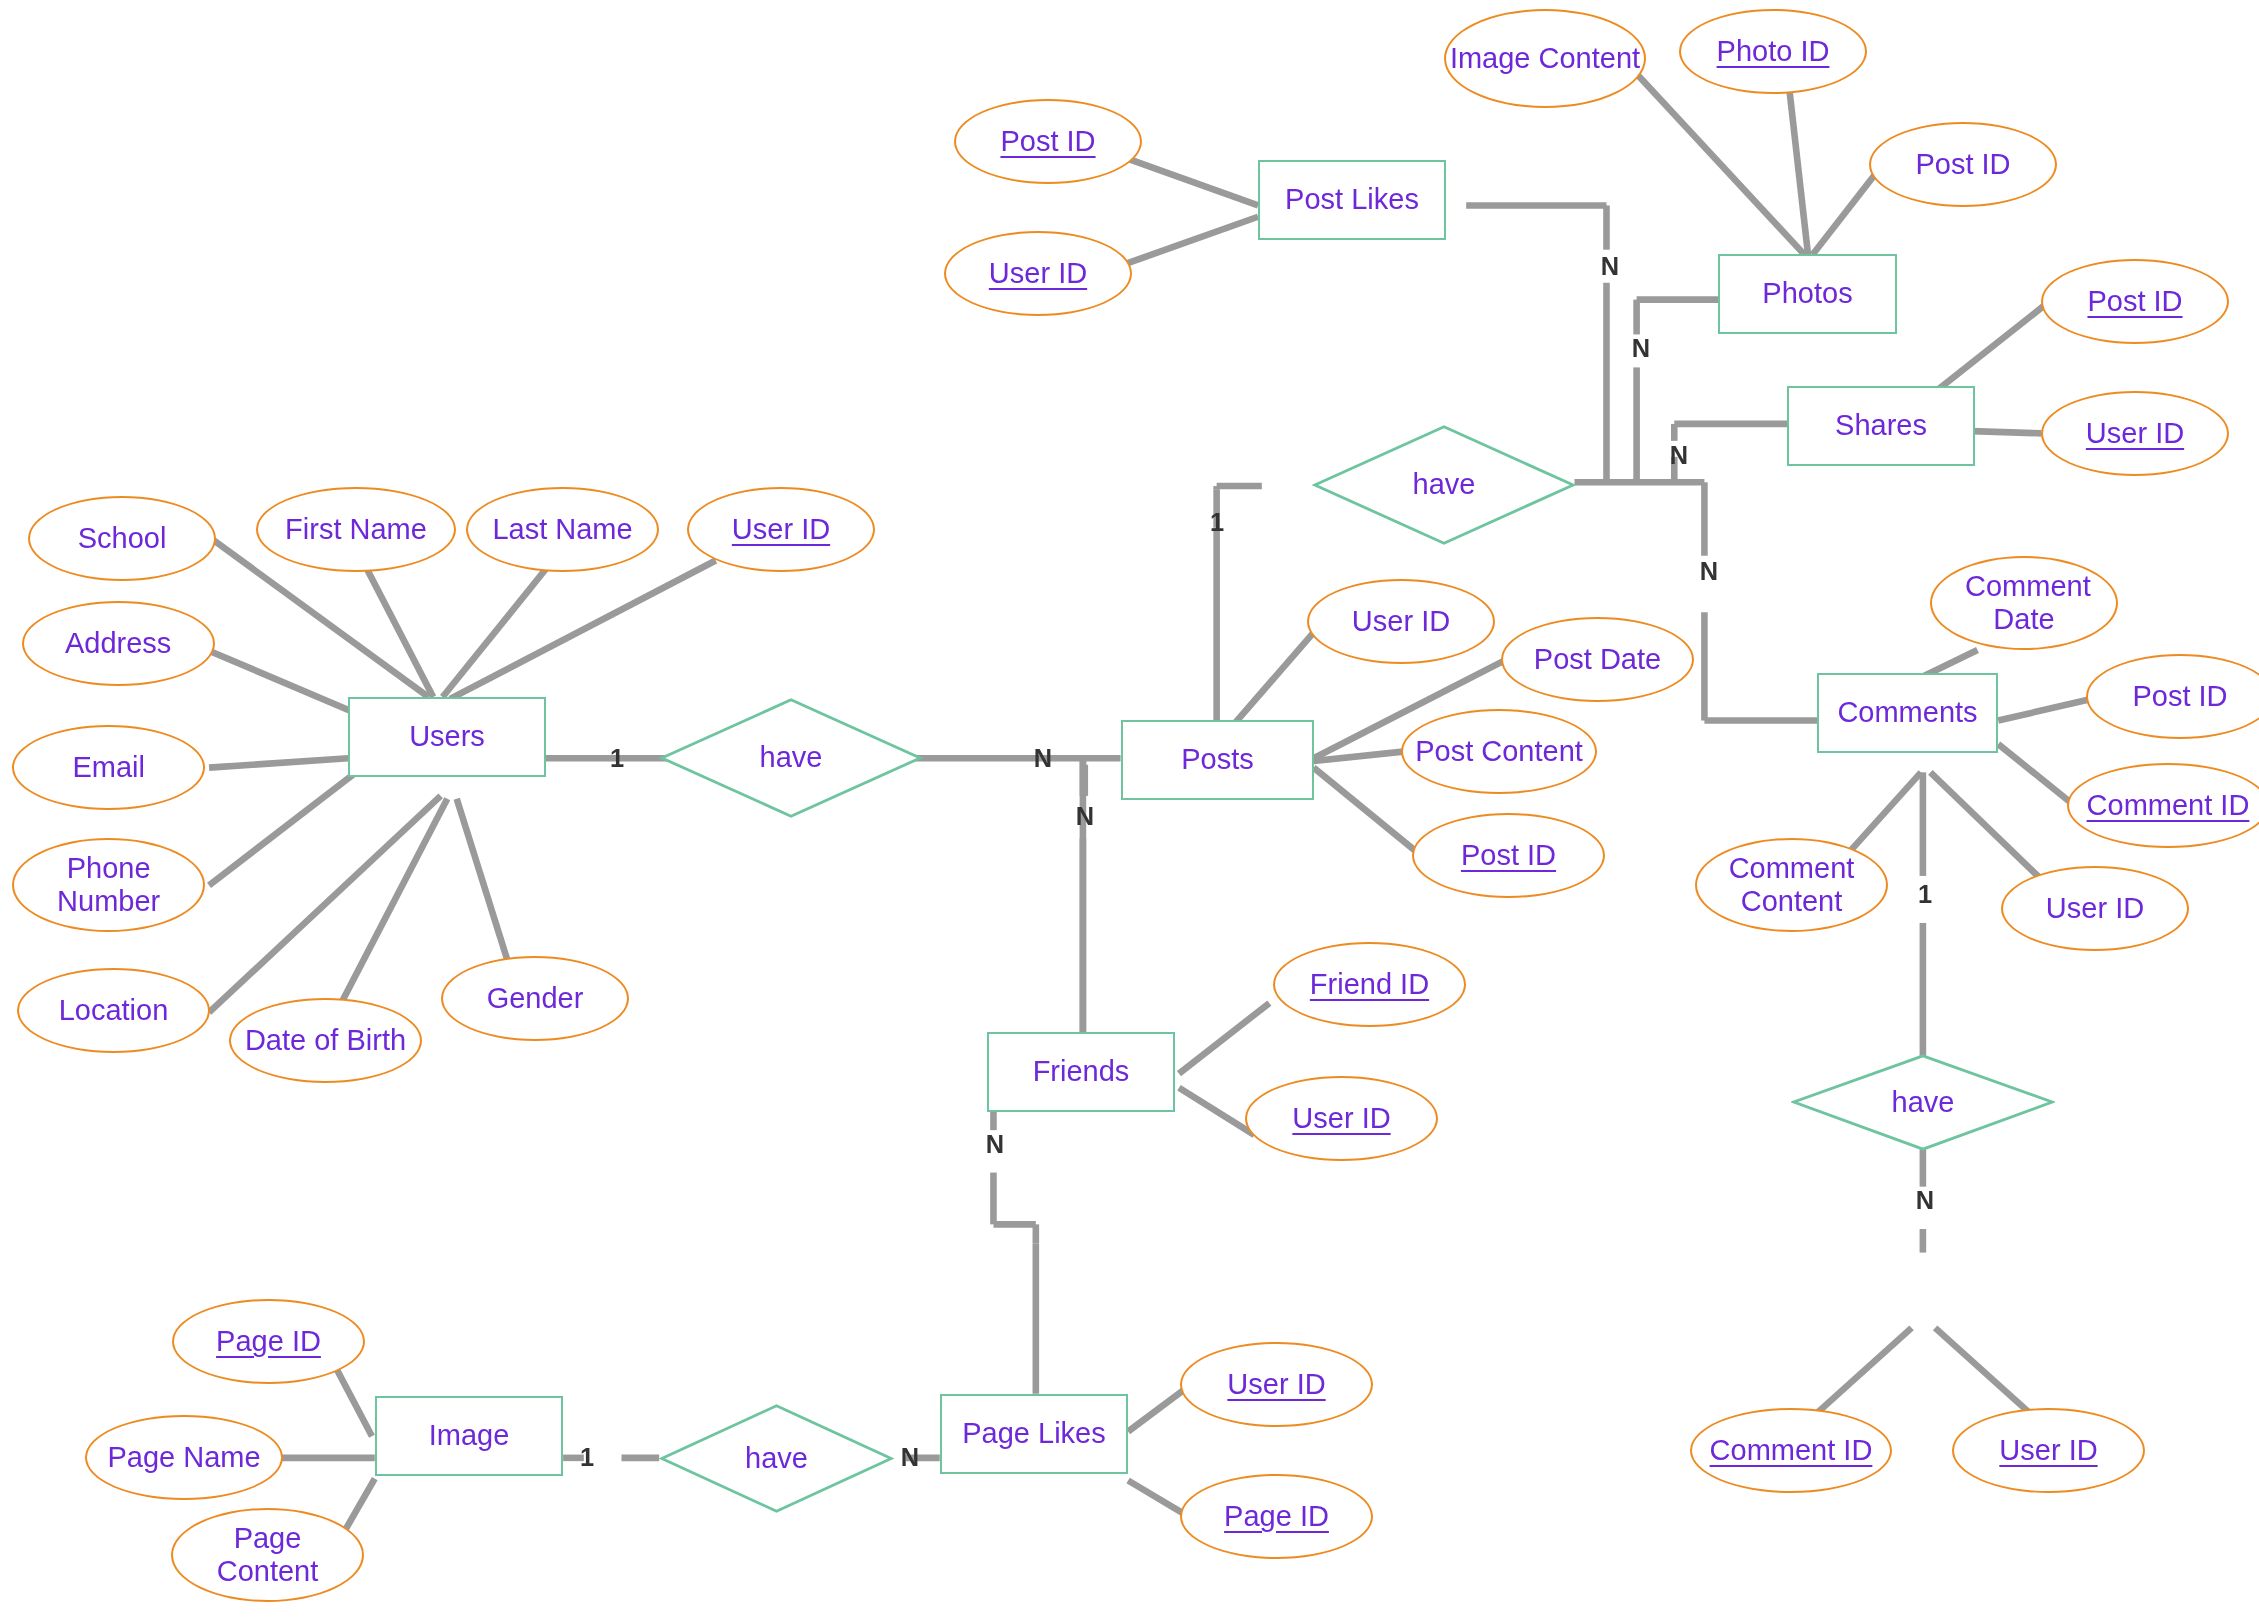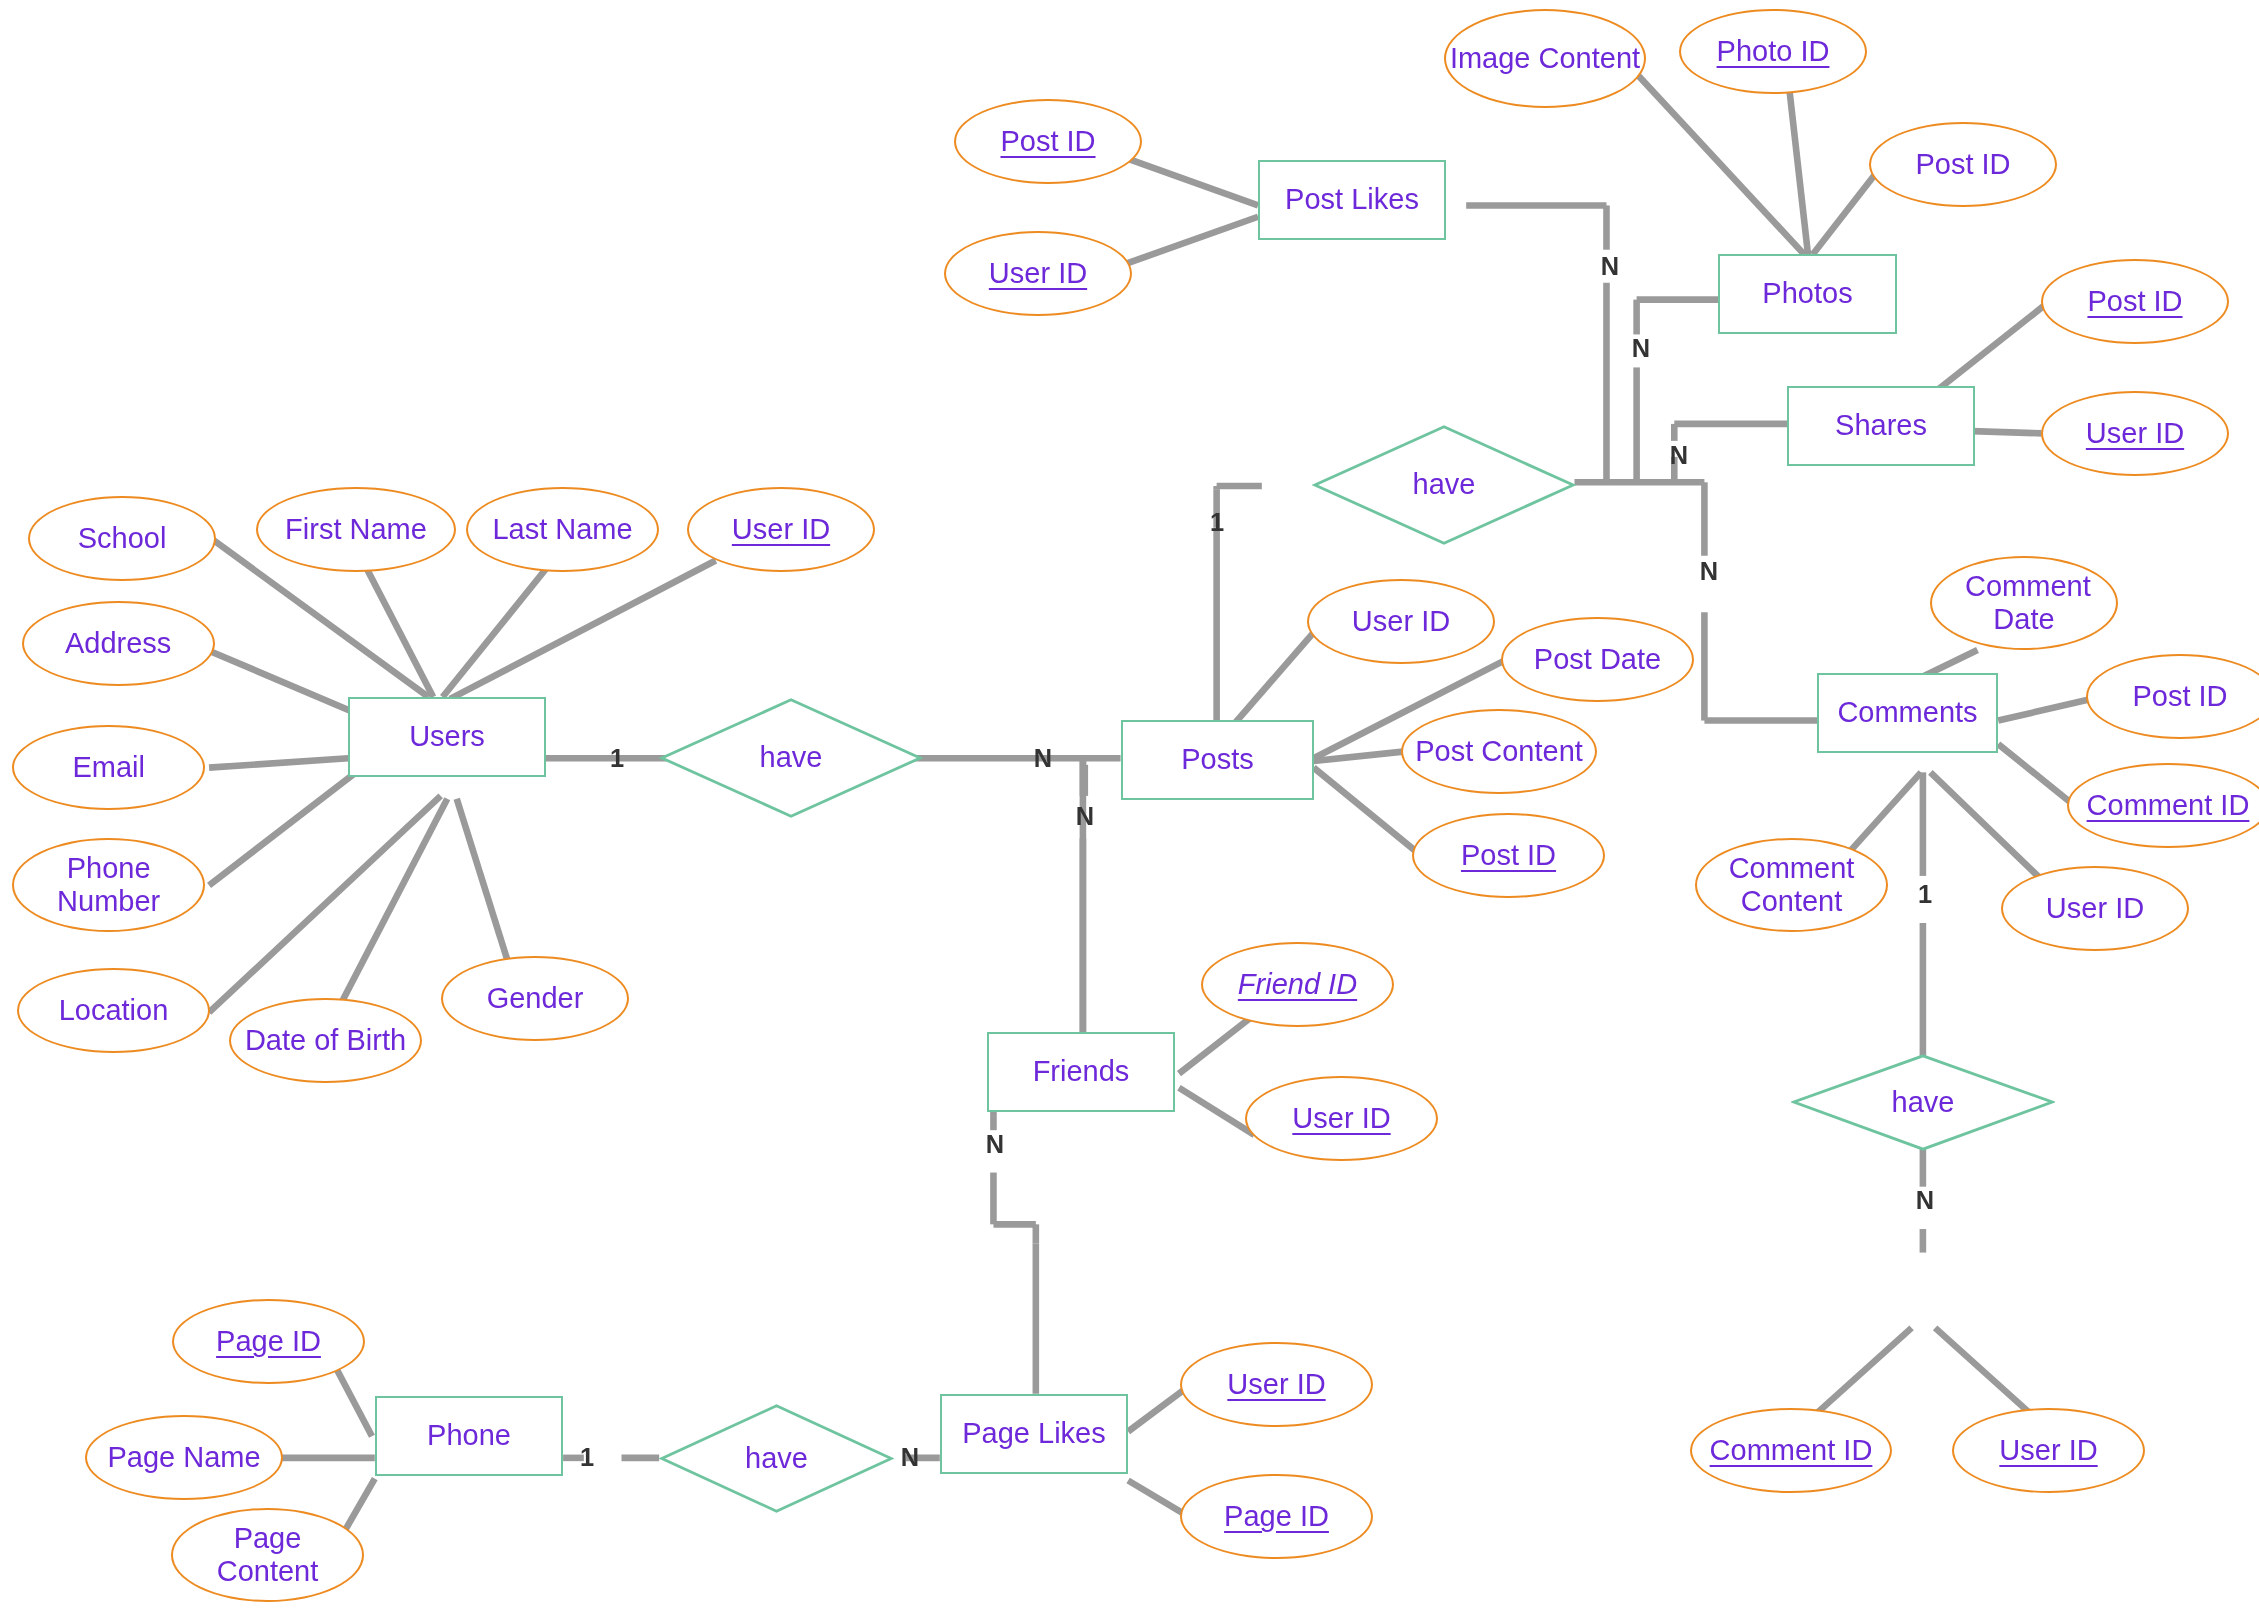--- a/index.html
+++ b/index.html
@@ -206,21 +206,21 @@
   <div class="node entity" style="left:1817px;top:673px;width:181px;height:80px;">
     <span>Comments</span>
   </div>
 
   <div class="node entity" style="left:987px;top:1032px;width:188px;height:80px;">
     <span>Friends</span>
   </div>
 
 
   <div class="node entity" style="left:375px;top:1396px;width:188px;height:80px;">
-    <span>Phone</span>
+    <span>Image</span>
   </div>
 
   <div class="node entity" style="left:940px;top:1394px;width:188px;height:80px;">
     <span>Page Likes</span>
   </div>
 
   <div class="node rel" style="left:659px;top:697px;width:264px;height:122px;">
     <svg class="diamond-shape" viewBox="0 0 280 130" preserveAspectRatio="none">
       <polygon points="140,3 277,65 140,127 3,65" fill="#ffffff" stroke="#6ec49f" stroke-width="3"></polygon>
     </svg>
@@ -345,21 +345,21 @@
   </div>
 
   <div class="node attr" style="left:1695px;top:838px;width:193px;height:94px;flex-direction:column;">
     <span style="white-space:normal;max-width:127px;">Comment Content</span>
   </div>
 
   <div class="node attr" style="left:2001px;top:866px;width:188px;height:85px;">
     <span>User ID</span>
   </div>
 
-  <div class="node attr" style="left:1201px;top:942px;width:193px;height:85px;font-style:italic;">
+  <div class="node attr" style="left:1273px;top:942px;width:193px;height:85px;">
     <span class="key">Friend ID</span>
   </div>
 
   <div class="node attr" style="left:1245px;top:1076px;width:193px;height:85px;">
     <span class="key">User ID</span>
   </div>
 
   <div class="node attr" style="left:1690px;top:1408px;width:202px;height:85px;">
     <span class="key">Comment ID</span>
   </div>

